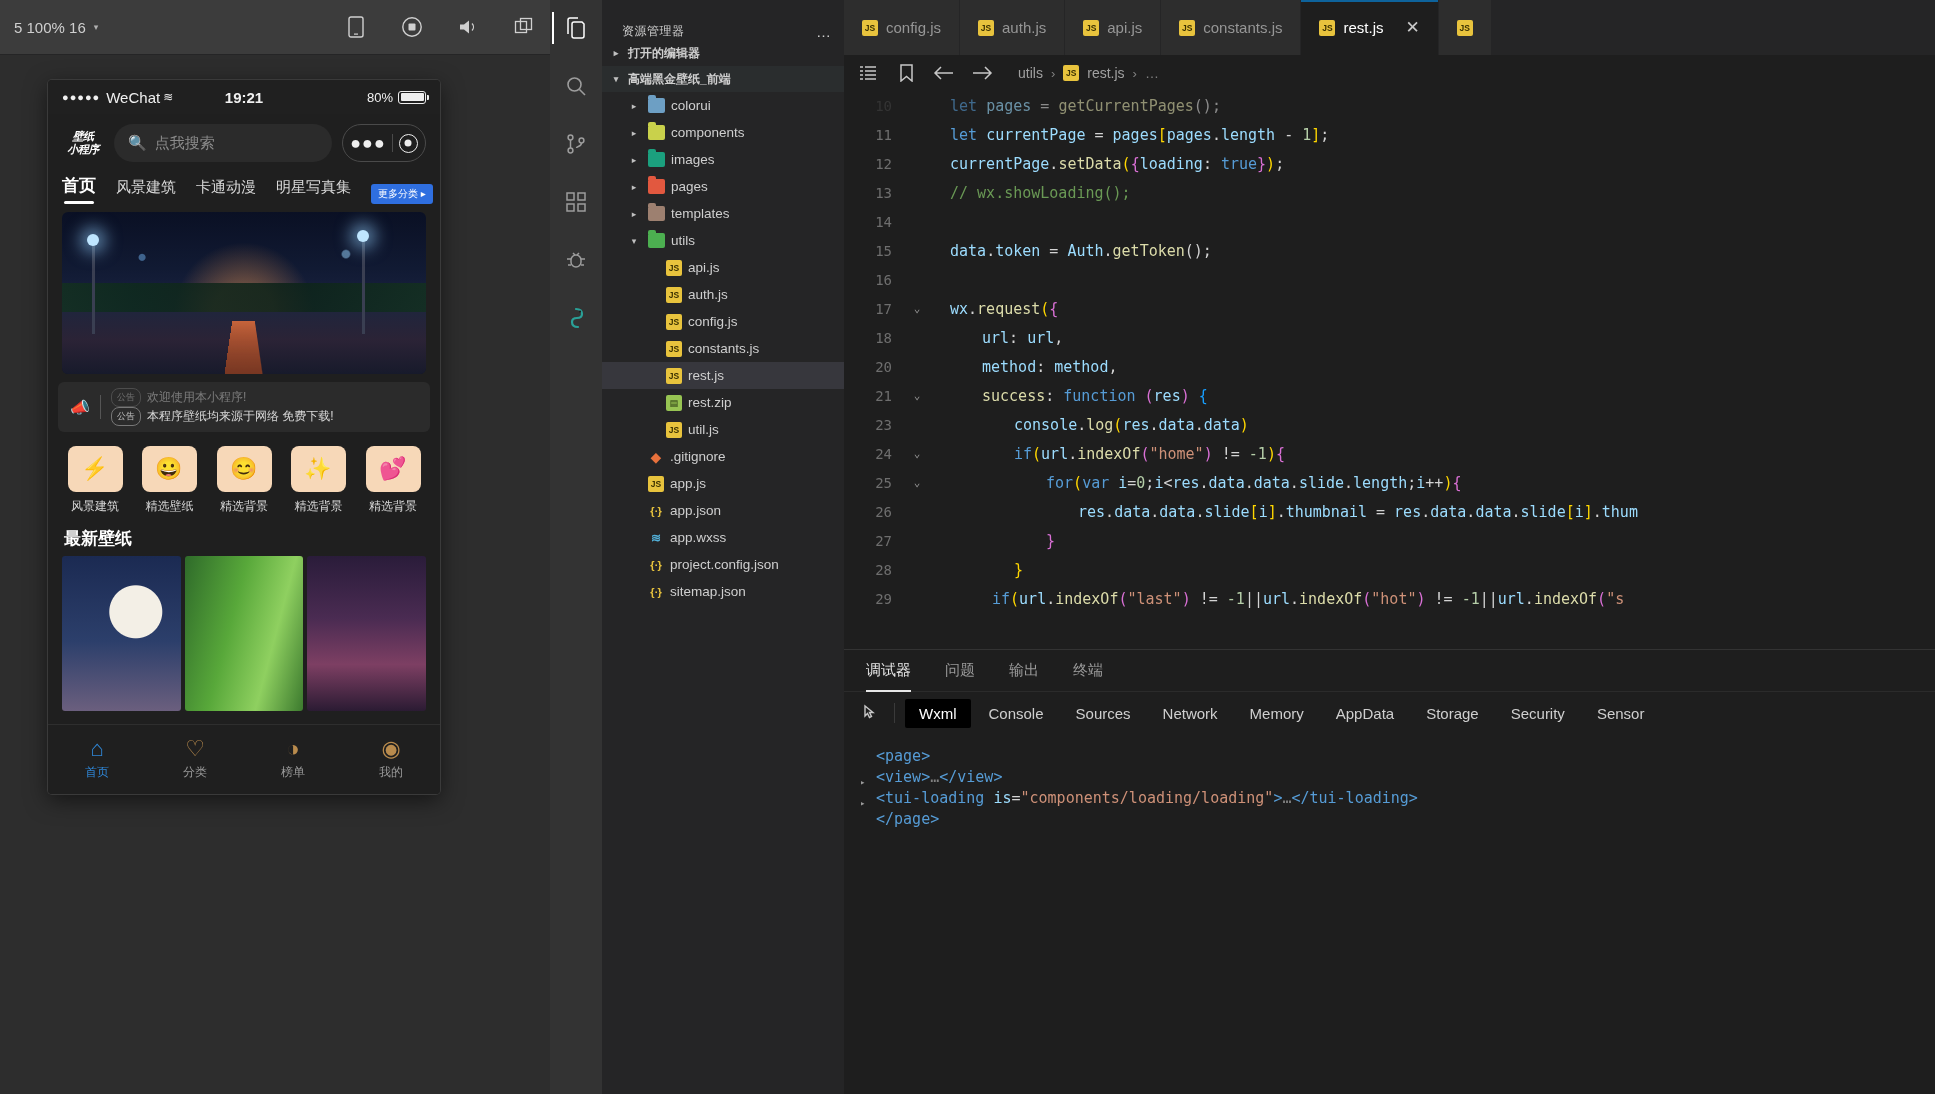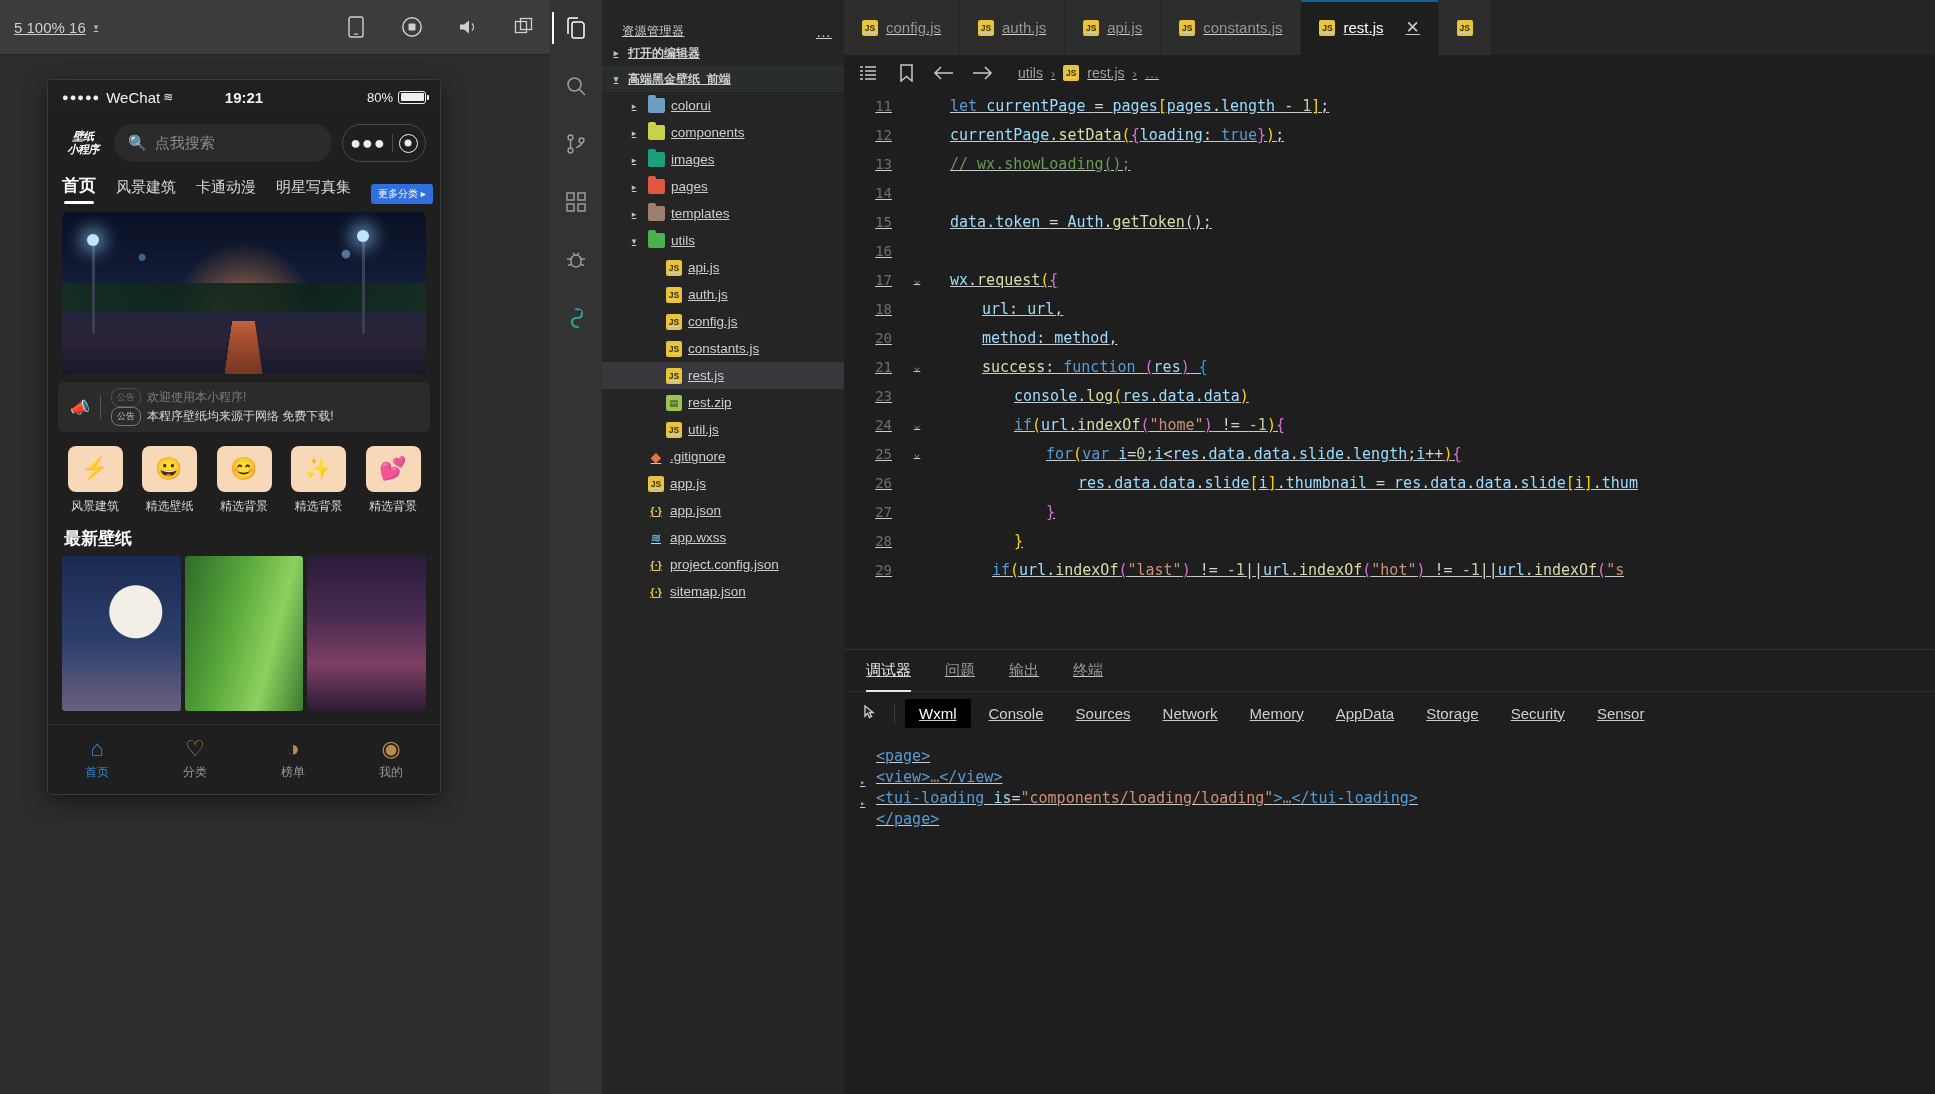--- a/index.html
+++ b/index.html
@@ -3,21 +3,21 @@
 <meta charset="utf-8">
 <style>
   * { margin:0; padding:0; box-sizing:border-box; }
   html,body { width:1935px; height:1094px; overflow:hidden; }
   body {
     background:#1e1e1e;
     font-family:"Liberation Sans", sans-serif;
     color:#cccccc;
     font-size:13px;
   }
-  .app { position:relative; width:1935px; height:1094px; display:flex;text-decoration:underline; }
+  .app { position:relative; width:1935px; height:1094px; display:flex; }
 
   
   .sim-col { width:550px; height:1094px; background:#2d2d2d; position:relative; flex:0 0 550px; }
   .sim-toolbar {
     height:55px; background:#3c3c3c; display:flex; align-items:center;
     padding:0 14px; border-bottom:1px solid #252526;
   }
   .sim-tb-left { display:flex; align-items:center; gap:8px; color:#cfcfcf; font-size:15px; }
   .sim-tb-left .caret { font-size:9px; color:#b0b0b0; }
   .sim-tb-right { margin-left:auto; display:flex; align-items:center; gap:32px; }
@@ -560,20 +560,21 @@
         <span>utils</span>
         <span class="chev">›</span>
         <span class="js-ico">JS</span>
         <span>rest.js</span>
         <span class="chev">›</span>
         <span class="ell">…</span>
       </span>
     </div>
 
     <div class="code-area" id="code">
+        <div class="cline" style="opacity: 0.6;"><span class="ln" style="opacity: 0.45;">10</span><span class="fold"></span><span class="ctext" style="padding-left: 22px;"><span class="kw2">let </span><span class="var">pages </span><span class="op">= </span><span class="fn">getCurrentPages</span><span class="op">();</span></span></div>
         <div class="cline"><span class="ln">11</span><span class="fold"></span><span class="ctext" style="padding-left: 22px;"><span class="kw2">let </span><span class="var">currentPage </span><span class="op">= </span><span class="var">pages</span><span class="br1">[</span><span class="var">pages</span><span class="op">.</span><span class="var">length </span><span class="op">- </span><span class="num">1</span><span class="br1">]</span><span class="op">;</span></span></div>
         <div class="cline"><span class="ln">12</span><span class="fold"></span><span class="ctext" style="padding-left: 22px;"><span class="var">currentPage</span><span class="op">.</span><span class="fn">setData</span><span class="br1">(</span><span class="br2">{</span><span class="var">loading</span><span class="op">: </span><span class="kw2">true</span><span class="br2">}</span><span class="br1">)</span><span class="op">;</span></span></div>
         <div class="cline"><span class="ln">13</span><span class="fold"></span><span class="ctext" style="padding-left: 22px;"><span class="cmt">// wx.showLoading();</span></span></div>
         <div class="cline"><span class="ln">14</span><span class="fold"></span><span class="ctext" style="padding-left: 22px;"></span></div>
         <div class="cline"><span class="ln">15</span><span class="fold"></span><span class="ctext" style="padding-left: 22px;"><span class="var">data</span><span class="op">.</span><span class="var">token </span><span class="op">= </span><span class="var">Auth</span><span class="op">.</span><span class="fn">getToken</span><span class="op">();</span></span></div>
         <div class="cline"><span class="ln">16</span><span class="fold"></span><span class="ctext" style="padding-left: 22px;"></span></div>
         <div class="cline"><span class="ln">17</span><span class="fold">⌄</span><span class="ctext" style="padding-left: 22px;"><span class="var">wx</span><span class="op">.</span><span class="fn">request</span><span class="br1">(</span><span class="br2">{</span></span></div>
         <div class="cline"><span class="ln">18</span><span class="fold"></span><span class="ctext" style="padding-left: 54px;"><span class="var">url</span><span class="op">: </span><span class="var">url</span><span class="op">,</span></span></div>
         <div class="cline"><span class="ln">20</span><span class="fold"></span><span class="ctext" style="padding-left: 54px;"><span class="var">method</span><span class="op">: </span><span class="var">method</span><span class="op">,</span></span></div>
         <div class="cline"><span class="ln">21</span><span class="fold">⌄</span><span class="ctext" style="padding-left: 54px;"><span class="fn">success</span><span class="op">: </span><span class="kw2">function </span><span class="br2">(</span><span class="var">res</span><span class="br2">)</span><span class="op"> </span><span class="br3">{</span></span></div>

